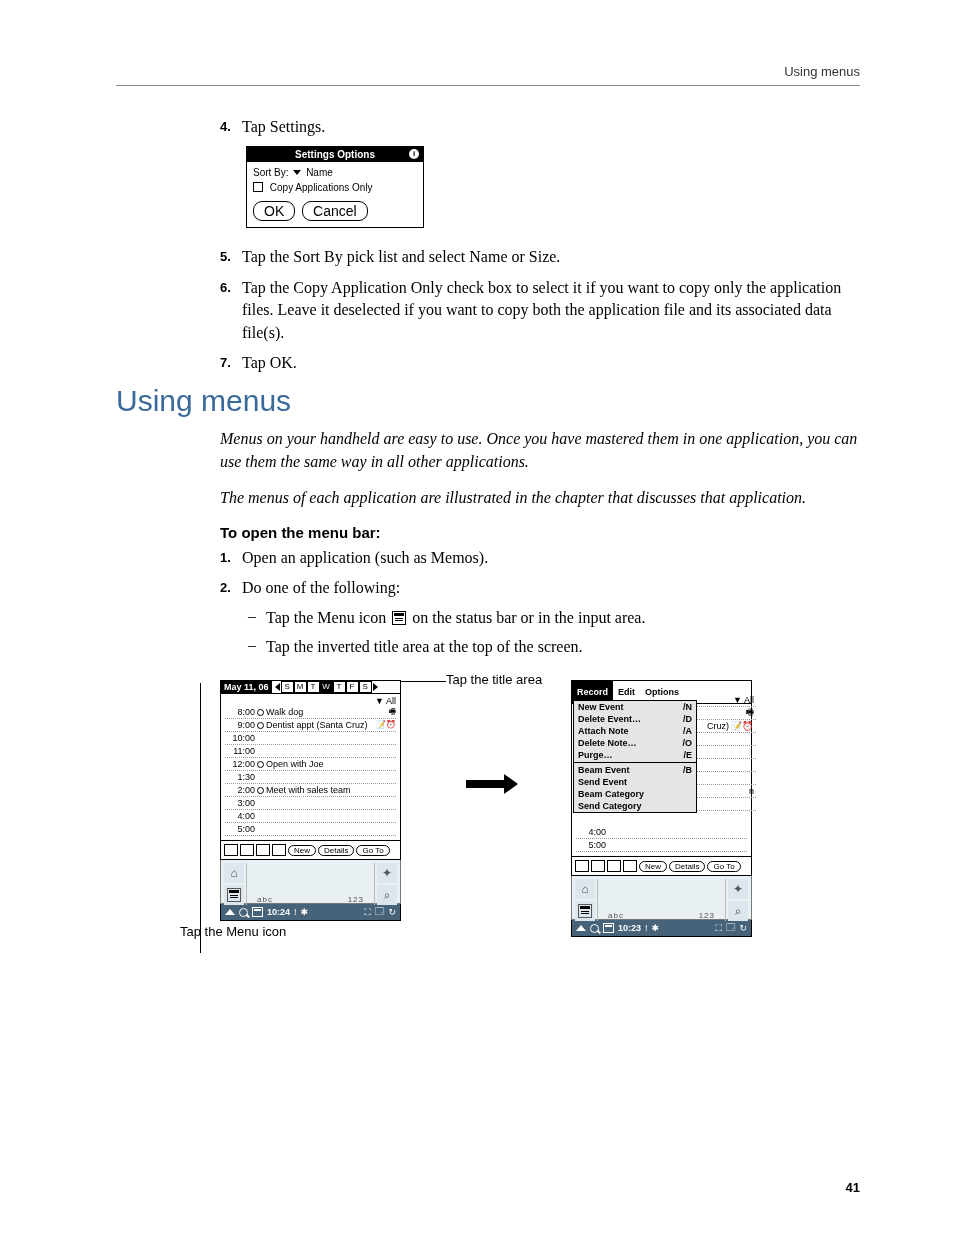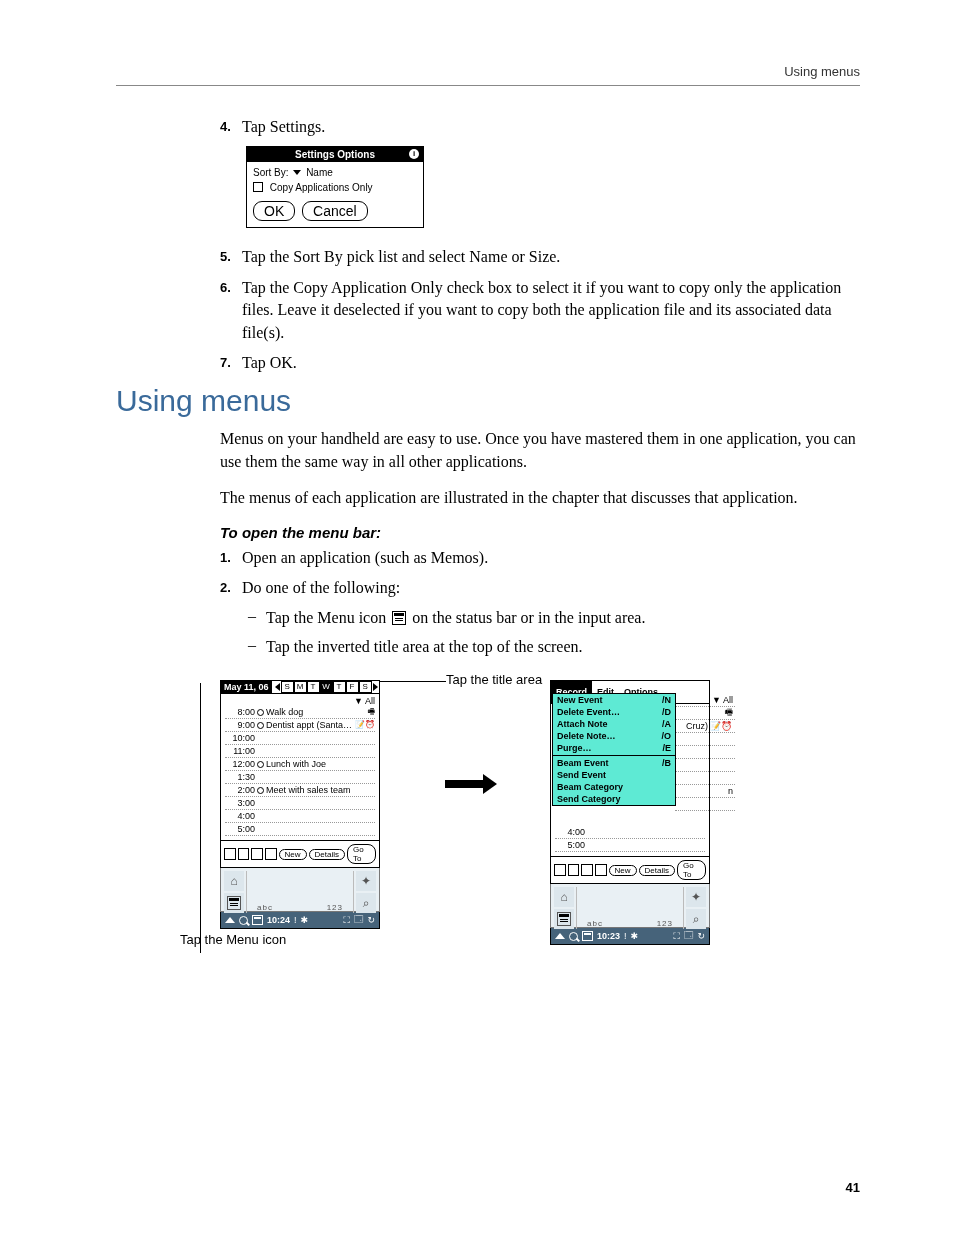--- a/index.html
+++ b/index.html
@@ -59,27 +59,27 @@
     font-weight: normal;
     font-stretch: condensed;
     font-size: 30px;
     color: #3a6a9a;
     margin: 10px 0 10px 0;
     letter-spacing: 0;
   }
   .para {
     line-height: 1.4;
     margin-bottom: 14px;
+    font-style: italic;
   }
   .subhead {
     font-family: "Arial Narrow", Arial, Helvetica, sans-serif;
     font-weight: bold;
     font-size: 15px;
     margin: 10px 0 6px 0;
-    font-style: italic;
   }
   .dash-row {
     display: flex;
     margin-bottom: 6px;
     padding-left: 28px;
   }
   .dash-row .dash { min-width: 18px; }
   .dash-row .txt { flex: 1; line-height: 1.4; }
   .menu-glyph {
     display: inline-block;
@@ -189,21 +189,21 @@
     position: absolute;
     border-left: 1px solid #000;
   }
   .callout-bottom {
     position: absolute;
     font-family: Arial, Helvetica, sans-serif;
     font-size: 13px;
     white-space: nowrap;
   }
   .device {
-    width: 160px;
+    width: 181px;
     font-family: Verdana, Arial, sans-serif;
     font-size: 9px;
     background: #fff;
   }
   .screen {
     border: 1px solid #000;
     width: 100%;
     box-sizing: border-box;
     background: #fff;
   }
@@ -386,25 +386,25 @@
   }
   .menu-bar .m {
     padding: 6px 5px;
     font-weight: bold;
   }
   .menu-bar .m.sel {
     background: #000; color: #fff;
   }
   .menu-drop {
     position: absolute;
-    top: 12px;
+    top: 19px;
     left: 1px;
     width: 122px;
     border: 1px solid #000;
-    background: #5eead4;
+    background: #e5e5e5;
     font-size: 9px;
     font-weight: bold;
     z-index: 2;
   }
   .menu-drop .mi {
     display: flex;
     justify-content: space-between;
     padding: 1px 4px;
   }
   .menu-drop hr { margin: 1px 0; border: 0; border-top: 1px solid #000; }
@@ -555,21 +555,21 @@
               <span class="sched-time">10:00</span>
               <span class="sched-text"></span>
             </div>
             <div class="sched-row">
               <span class="sched-time">11:00</span>
               <span class="sched-text"></span>
             </div>
             <div class="sched-row">
               <span class="sched-time">12:00</span>
               <span class="sched-bullet"></span>
-              <span class="sched-text">Lunch with Joe</span>
+              <span class="sched-text">Open with Joe</span>
             </div>
             <div class="sched-row">
               <span class="sched-time">1:30</span>
               <span class="sched-text"></span>
             </div>
             <div class="sched-row">
               <span class="sched-time">2:00</span>
               <span class="sched-bullet"></span>
               <span class="sched-text">Meet with sales team</span>
             </div>

